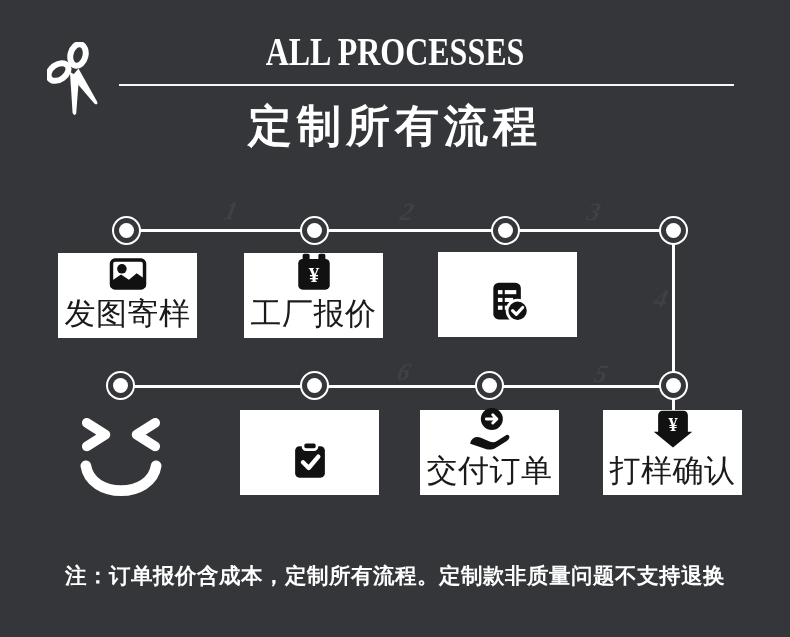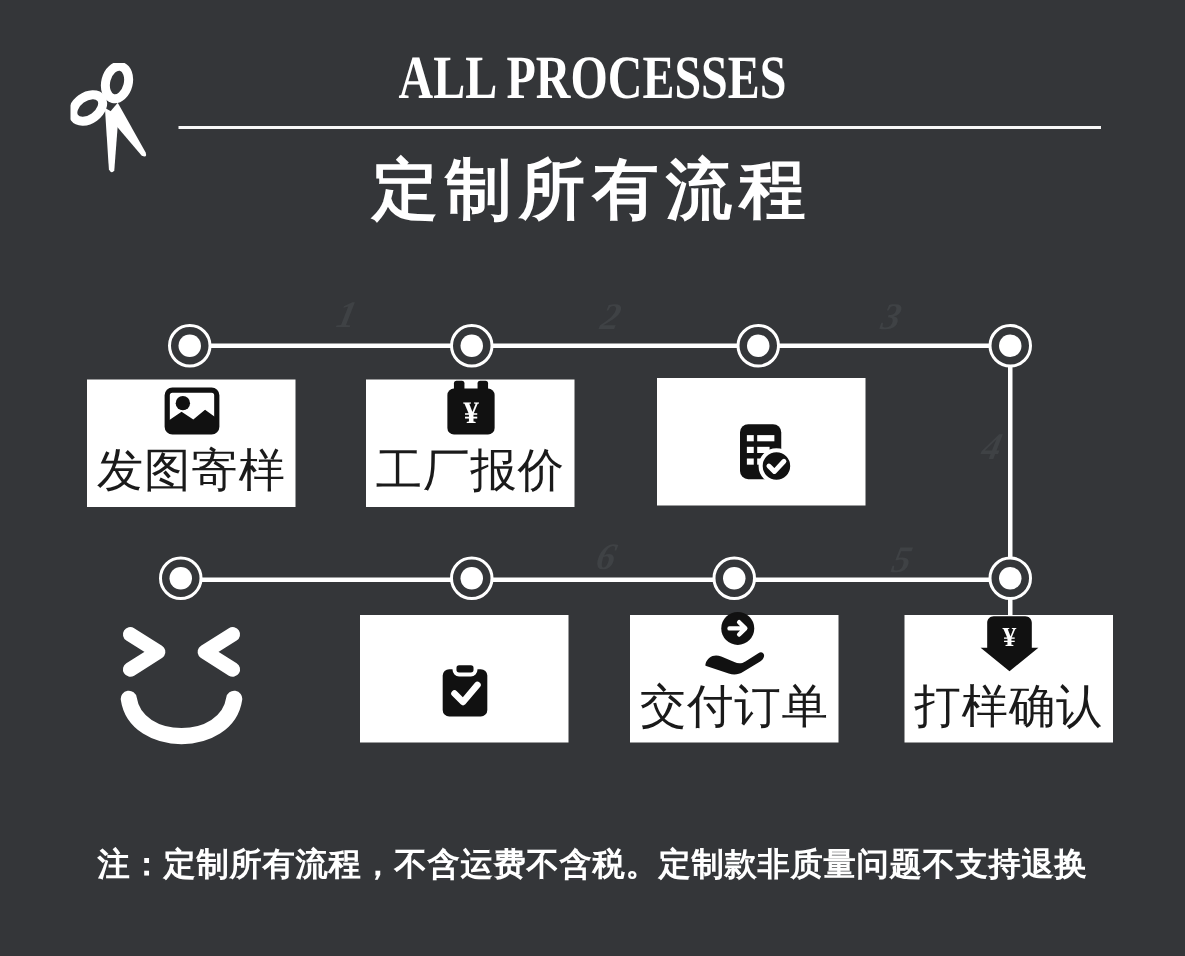--- a/index.html
+++ b/index.html
@@ -158,15 +158,15 @@
   </div>
 
   <svg class="smiley" width="82" height="90" viewBox="0 0 84 92">
     <g fill="none" stroke="#fff" stroke-linecap="round" stroke-linejoin="round">
       <path d="M7 9 L26 21 L7 33" stroke-width="10"></path>
       <path d="M77 9 L58 21 L77 33" stroke-width="10"></path>
       <path d="M6 53 C11 87 73 87 78 53" stroke-width="11"></path>
     </g>
   </svg>
 
-  <div class="footnote">注：定制所有流程，不含运费不含税。定制款非质量问题不支持退换</div>
+  <div class="footnote">注：订单报价含成本，定制所有流程。定制款非质量问题不支持退换</div>
 
 </div>
 
 </body></html>

